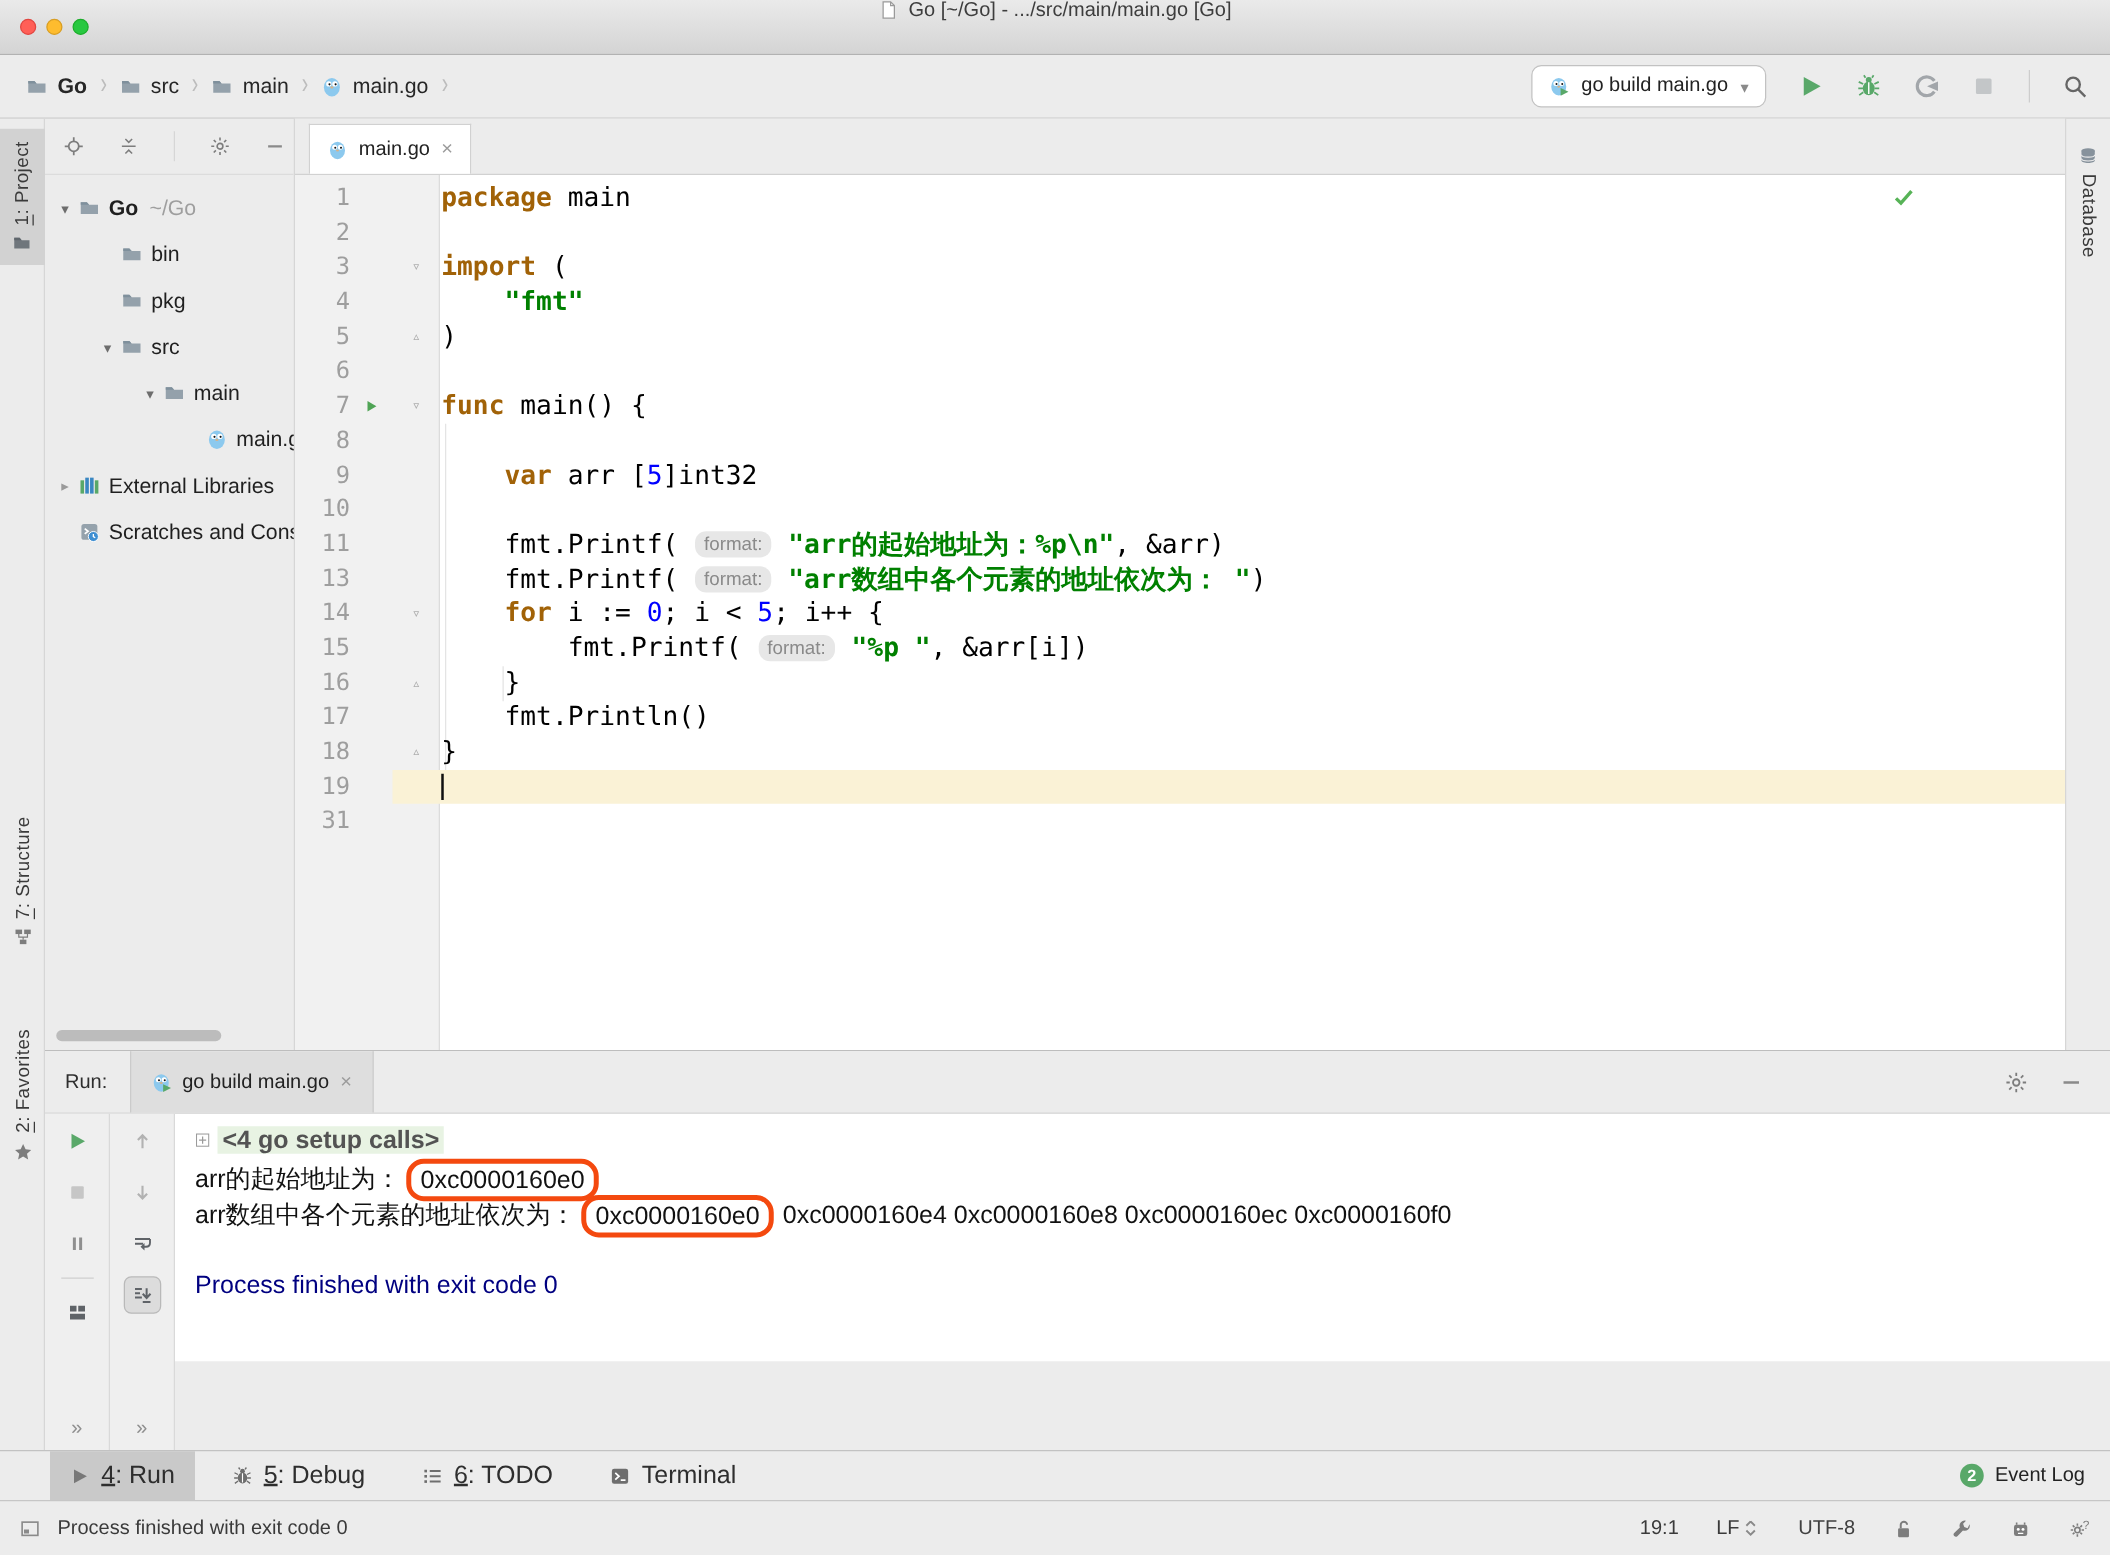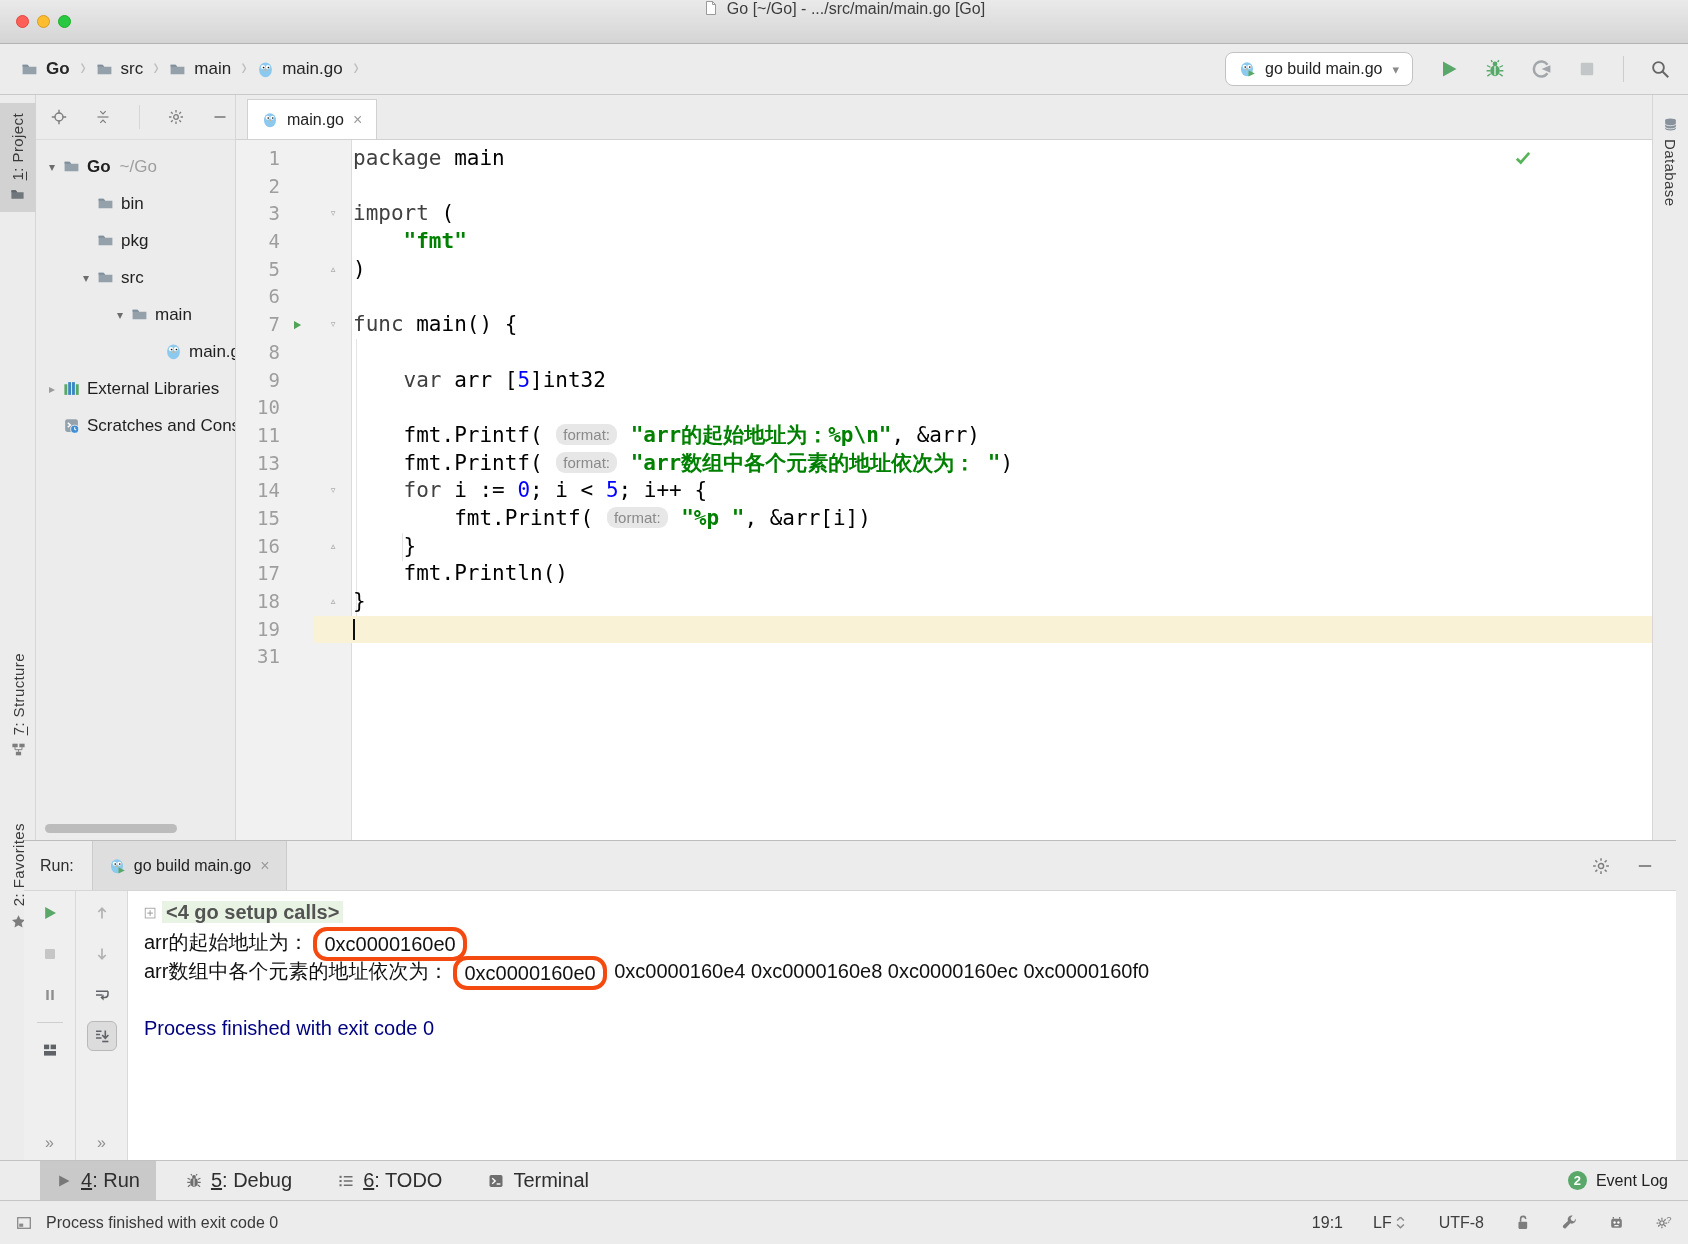--- a/index.html
+++ b/index.html
@@ -67,30 +67,30 @@
 .tab-close{color:#9b9b9b;font-size:16px}
 .code-wrap{position:relative;height:700px;overflow:hidden;padding-top:5px;font-family:"DejaVu Sans Mono",monospace;font-size:21px}
 .gutter-bg{position:absolute;left:0;top:0;bottom:0;width:116px;background:#f1f1f1;border-right:1px solid #dcdcdc}
 .cline{display:flex;height:27.7px;line-height:27.7px;position:relative}
 .g-num{width:44px;text-align:right;color:#9e9e9e;font-size:19px;flex:none}
 .g-run{width:34px;flex:none;display:flex;align-items:center;justify-content:center}
 .g-run .icn{width:12px;height:12px}
 .g-fold{width:38px;flex:none;display:flex;align-items:center;justify-content:center;color:#aeaeae;font-size:12px}
 .c-code{flex:1;white-space:pre;color:#000;padding-left:1px}
 .cline.cur .g-fold,.cline.cur .c-code{background:#faf2d6}
-.tk-kw{color:#404040;font-weight:normal}
+.tk-kw{color:#a16207;font-weight:bold}
 .tk-str{color:#008000;font-weight:bold}
 .tk-num{color:#0000ff}
 .hint{font-family:"Liberation Sans",sans-serif;font-size:15px;background:#e7e7e7;color:#8a8a8a;border-radius:9px;padding:1px 7px;margin:0 1px;display:inline-block;line-height:19px;transform:translateY(-2px)}
 .caret{display:inline-block;width:2px;height:21px;background:#101010;vertical-align:-4px}
 .guide{position:absolute;width:1px;background:#e4e4e4}
 .edit-check{position:absolute;top:9px;right:120px;width:18px;height:18px}
 
 
-.run-panel{left:24px;top:840px;width:1652px;height:320px;background:#fff;border-top:1px solid #bdbdbd}
+.run-panel{left:36px;top:840px;width:1652px;height:249px;background:#fff;border-top:1px solid #bdbdbd}
 .run-header{height:50px;background:#ececec;border-bottom:1px solid #d6d6d6;display:flex;align-items:center}
 .run-label{font-size:16px;color:#2e2e2e;margin-left:16px}
 .run-tab{margin-left:18px;height:100%;background:#dedede;border-left:1px solid #cbcbcb;border-right:1px solid #cbcbcb;display:flex;align-items:center;gap:9px;padding:0 16px;font-size:16px}
 .run-hdr-right{margin-left:auto;display:flex;gap:26px;margin-right:22px}
 .run-hdr-right .icn{width:18px;height:18px}
 .run-body{display:flex;height:269px}
 .rt-col{width:52px;border-right:1px solid #d9d9d9;display:flex;flex-direction:column;align-items:center;padding:14px 0 8px;gap:25px;background:#efefef}
 .rt-col .icn{width:16px;height:16px}
 .rt-div{width:26px;border-top:1px solid #cfcfcf;margin:-6px 0}
 .rt-more{margin-top:auto;color:#8f8f8f;font-size:16px}
@@ -106,21 +106,21 @@
 .bottom-bar{left:0;top:1160px;width:1688px;height:40px;background:#ececec;border-top:1px solid #c2c2c2;display:flex;align-items:center;padding-left:40px}
 .bb-items{display:flex;align-items:center;height:100%;gap:14px}
 .bb-item{display:flex;align-items:center;gap:9px;font-size:20px;color:#2e2e2e;padding:0 16px;height:100%}
 .bb-item.sel{background:#c9c9c9}
 .bb-right{margin-left:auto;display:flex;align-items:center;gap:9px;margin-right:20px;font-size:16px}
 .badge{width:19px;height:19px;border-radius:50%;background:#59a869;color:#fff;font-size:13px;font-weight:bold;display:flex;align-items:center;justify-content:center}
 
 
 .status-bar{left:0;top:1200px;width:1688px;height:44px;background:#ececec;border-top:1px solid #c6c6c6;display:flex;align-items:center;padding:0 16px;font-size:16px;color:#3a3a3a}
 .sb-msg{margin-left:14px}
-.sb-right{margin-left:auto;display:flex;align-items:flex-start;gap:30px}
+.sb-right{margin-left:auto;display:flex;align-items:flex-end;gap:30px}
 .sb-group{display:flex;align-items:center;gap:0}
 .sb-dim{color:#404040}
 .sb-right .icn{width:17px;height:17px}
 </style>
 </head>
 <body>
 
 <div class="titlebar abs">
   <div class="lights">
     <span class="light l-close"></span>

